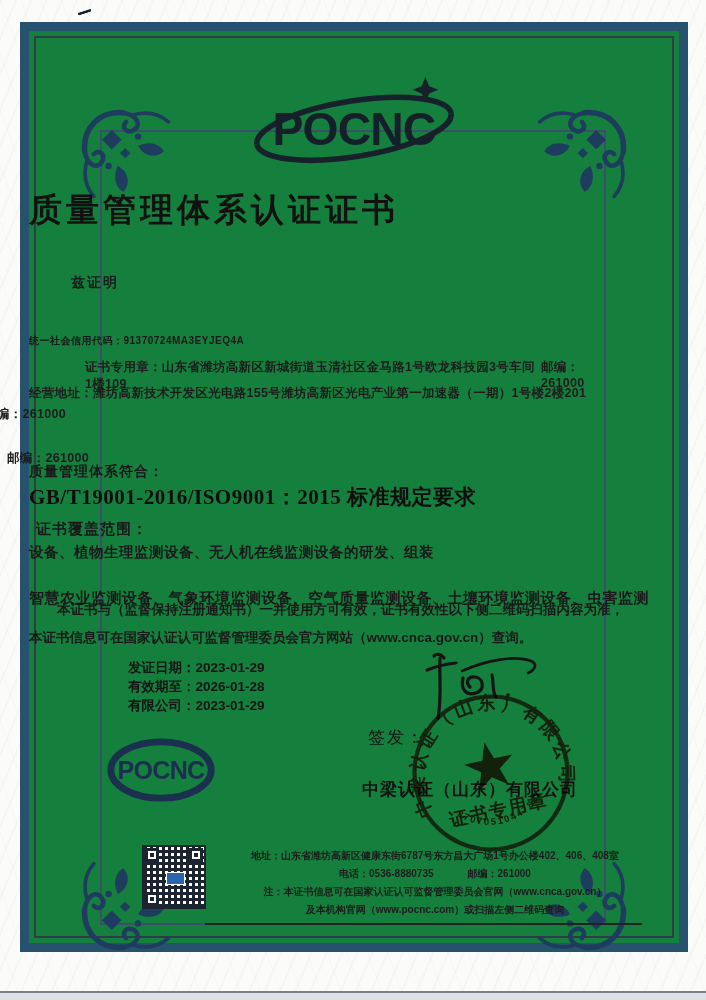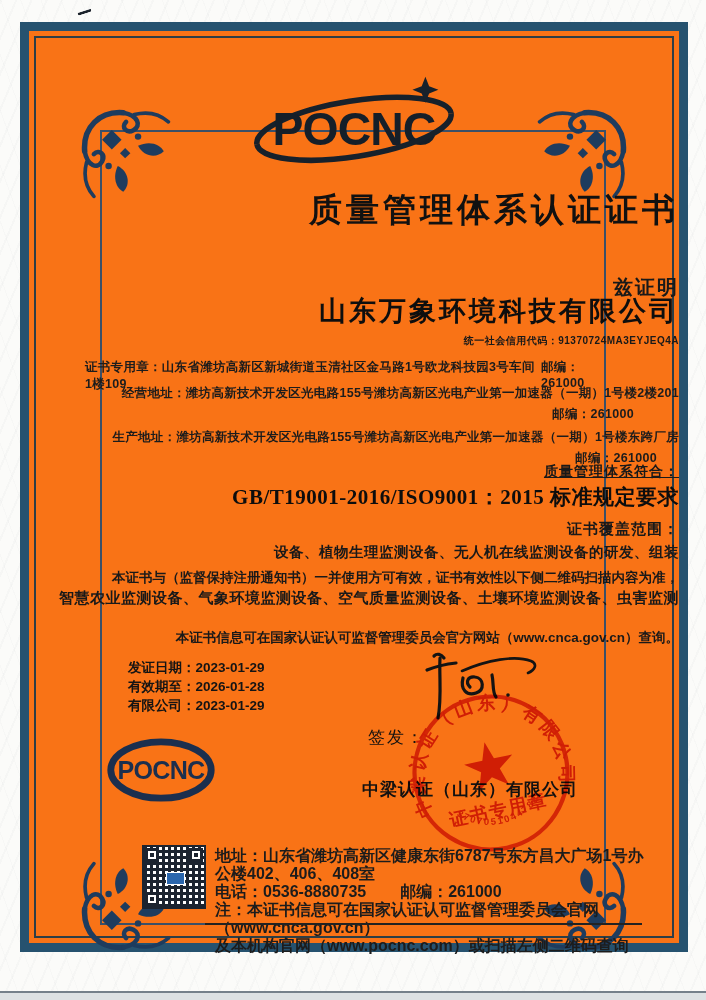--- a/index.html
+++ b/index.html
@@ -18,54 +18,54 @@
       repeating-linear-gradient(70deg, rgba(120,130,140,.03) 0 1px, transparent 1px 19px);
   }
   .scan-edge{position:absolute;left:0;right:0;top:991px;height:9px;
     border-top:2px solid #75808a;background:#dde1e3;}
   .scan-mark{position:absolute;left:76px;top:1px;width:14px;height:10px;
     border-bottom:3px solid #1b222b;transform:rotate(-18deg);border-radius:2px;}
 
   
   .paper{
     position:absolute;left:20px;top:22px;right:18px;bottom:48px;
-    background:#f97316;
+    background:#15803d;
     border:9px solid #26526f;
     box-sizing:border-box;
   }
   .paper-inner-line{position:absolute;inset:5px;border:2px solid #2d3e46;pointer-events:none;}
   .deco-frame{position:absolute;left:71px;top:99px;width:506px;height:795px;
     border:2px solid #3b5068;box-sizing:border-box;}
   .orn{position:absolute;width:92px;height:92px;color:#1e3c5e;}
   .orn.tl{left:52px;top:78px;}
   .orn.tr{right:52px;top:78px;transform:scaleX(-1);}
   .orn.bl{left:52px;top:828px;transform:scaleY(-1);}
   .orn.br{right:52px;top:828px;transform:scale(-1,-1);}
 
-  .line{position:absolute;left:0;right:0;text-align:right;color:#191919;font-weight:700;}
+  .line{position:absolute;left:0;right:0;text-align:left;color:#191919;font-weight:700;}
   .title{top:157px;font-size:33px;letter-spacing:4px;color:#111;}
   .certno{top:215px;font-size:15px;letter-spacing:1px;}
-  .certify{top:243px;font-size:20px;letter-spacing:2px;}
+  .certify{top:243px;font-size:14px;letter-spacing:2px;padding-left:42px;}
   .company{top:262px;font-size:27px;letter-spacing:3px;color:#0e0e0e;}
   .credit{top:303px;font-size:10px;letter-spacing:.5px;}
 
   .addr{font-size:12.5px;color:#1c1c1c;font-weight:700;letter-spacing:.3px;}
   .addr-row1{position:absolute;left:56px;right:62px;top:328px;display:flex;
     justify-content:space-between;}
   .addr2{top:354px;}
   .addr2post{top:375px;transform:translateX(-45px);}
   .addr3{top:398px;}
   .addr3post{top:419px;transform:translateX(-22px);}
-  .conform{top:432px;font-size:14px;letter-spacing:1px;text-decoration:underline;}
+  .conform{top:432px;font-size:14px;letter-spacing:1px;}
   .standard{top:452px;font-size:21px;letter-spacing:.5px;
     font-family:"Liberation Serif","DejaVu Serif",serif;color:#0d0d0d;}
   .scopelabel{top:489px;font-size:15px;letter-spacing:1px;padding-left:7px;}
   .scope1{top:518px;font-size:15px;letter-spacing:.5px;margin-top:40px;}
   .scope2{top:512px;font-size:14.5px;letter-spacing:.5px;}
-  .valid1{top:538px;font-size:13.5px;}
+  .valid1{top:570px;font-size:13.5px;margin-left:28px;}
   .valid2{top:598px;font-size:13.5px;}
 
   .dates{position:absolute;left:99px;top:627px;text-align:right;font-size:13.5px;
     font-weight:700;line-height:19px;color:#141414;}
   .signlabel{position:absolute;left:339px;top:663px;font-size:17px;font-weight:400;
     letter-spacing:2px;color:#111;margin-top:32px;}
   .signature{position:absolute;left:378px;top:617px;width:140px;height:84px;}
 
   .oval-logo{position:absolute;left:74px;top:704px;width:116px;height:70px;}
   .issuer{position:absolute;left:333px;top:747px;font-size:17px;font-weight:700;
@@ -78,22 +78,22 @@
     background-image:
       repeating-linear-gradient(0deg,#1c2430 0 3px,transparent 3px 6px),
       repeating-linear-gradient(90deg,#1c2430 0 3px,rgba(255,255,255,.92) 3px 6px);}
   .qr .finder{position:absolute;width:14px;height:14px;border:3px solid #1c2430;
     background:#fff;box-sizing:border-box;}
   .qr .finder::after{content:"";position:absolute;inset:2px;background:#1c2430;}
   .qr .f-tl{left:1px;top:1px;} .qr .f-tr{right:1px;top:1px;} .qr .f-bl{left:1px;bottom:1px;}
   .qr .chip{position:absolute;left:22px;top:25px;width:17px;height:11px;background:#2a66ad;
     border:1px solid #fff;}
 
-  .contact{position:absolute;left:186px;top:816px;width:440px;text-align:left;
-    font-size:16px;font-weight:700;line-height:18px;color:#1c1c1c;}
+  .contact{position:absolute;left:186px;top:816px;width:440px;text-align:center;
+    font-size:10px;font-weight:700;line-height:18px;color:#1c1c1c;}
   .contact .gap{display:inline-block;width:34px;}
   .rule{position:absolute;left:176px;top:892px;width:437px;border-top:2px solid #222;}
 
   .logo-top{position:absolute;left:0;right:0;top:44px;margin:auto;width:236px;height:102px;}
 </style>
 </head>
 <body>
 
 <svg width="0" height="0" style="position:absolute" aria-hidden="true">
   <symbol id="orn-sym" viewBox="0 0 100 100">
@@ -144,33 +144,31 @@
         <path d="M226,58 A106,30 0 0 1 14,58"></path>
       </g>
       <path fill="#17212b" d="M197,2 l4,10 10,4 -10,4 -4,10 -4,-10 -10,-4 10,-4 z"></path>
     </svg>
 
     <div class="line title">质量管理体系认证证书</div>
 
 
     <div class="line certify">兹证明</div>
 
-    <div class="line company">山东万象环境科技有限公司</div>
 
     <div class="line credit">
       <span>统一社会信用代码：</span><span>91370724MA3EYJEQ4A</span>
     </div>
 
     <div class="addr addr-row1">
       <span>证书专用章：山东省潍坊高新区新城街道玉清社区金马路1号欧龙科技园3号车间1楼109</span>
       <span>邮编：261000</span>
     </div>
     <div class="line addr addr2">经营地址：潍坊高新技术开发区光电路155号潍坊高新区光电产业第一加速器（一期）1号楼2楼201</div>
     <div class="line addr addr2post">邮编：261000</div>
-    <div class="line addr addr3">生产地址：潍坊高新技术开发区光电路155号潍坊高新区光电产业第一加速器（一期）1号楼东跨厂房</div>
     <div class="line addr addr3post">邮编：261000</div>
 
     <div class="line conform">质量管理体系符合：</div>
     <div class="line standard">GB/T19001-2016/ISO9001：2015 标准规定要求</div>
 
     <div class="line scopelabel">证书覆盖范围：</div>
     <div class="line scope1">智慧农业监测设备、气象环境监测设备、空气质量监测设备、土壤环境监测设备、虫害监测</div>
     <div class="line scope2">设备、植物生理监测设备、无人机在线监测设备的研发、组装</div>
 
     <div class="line valid1">本证书与（监督保持注册通知书）一并使用方可有效，证书有效性以下侧二维码扫描内容为准，</div>

